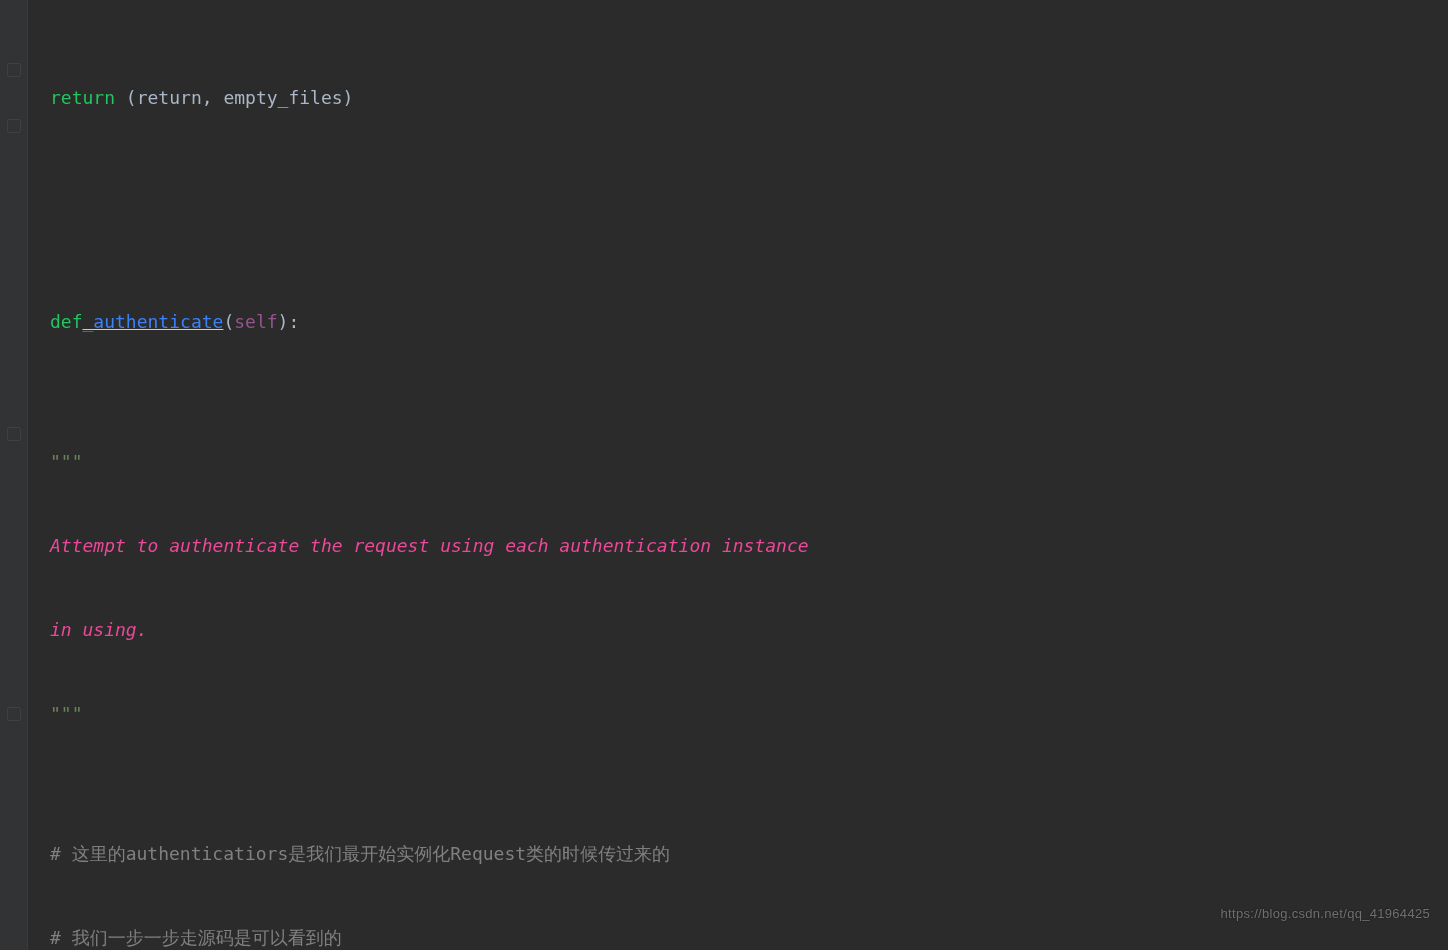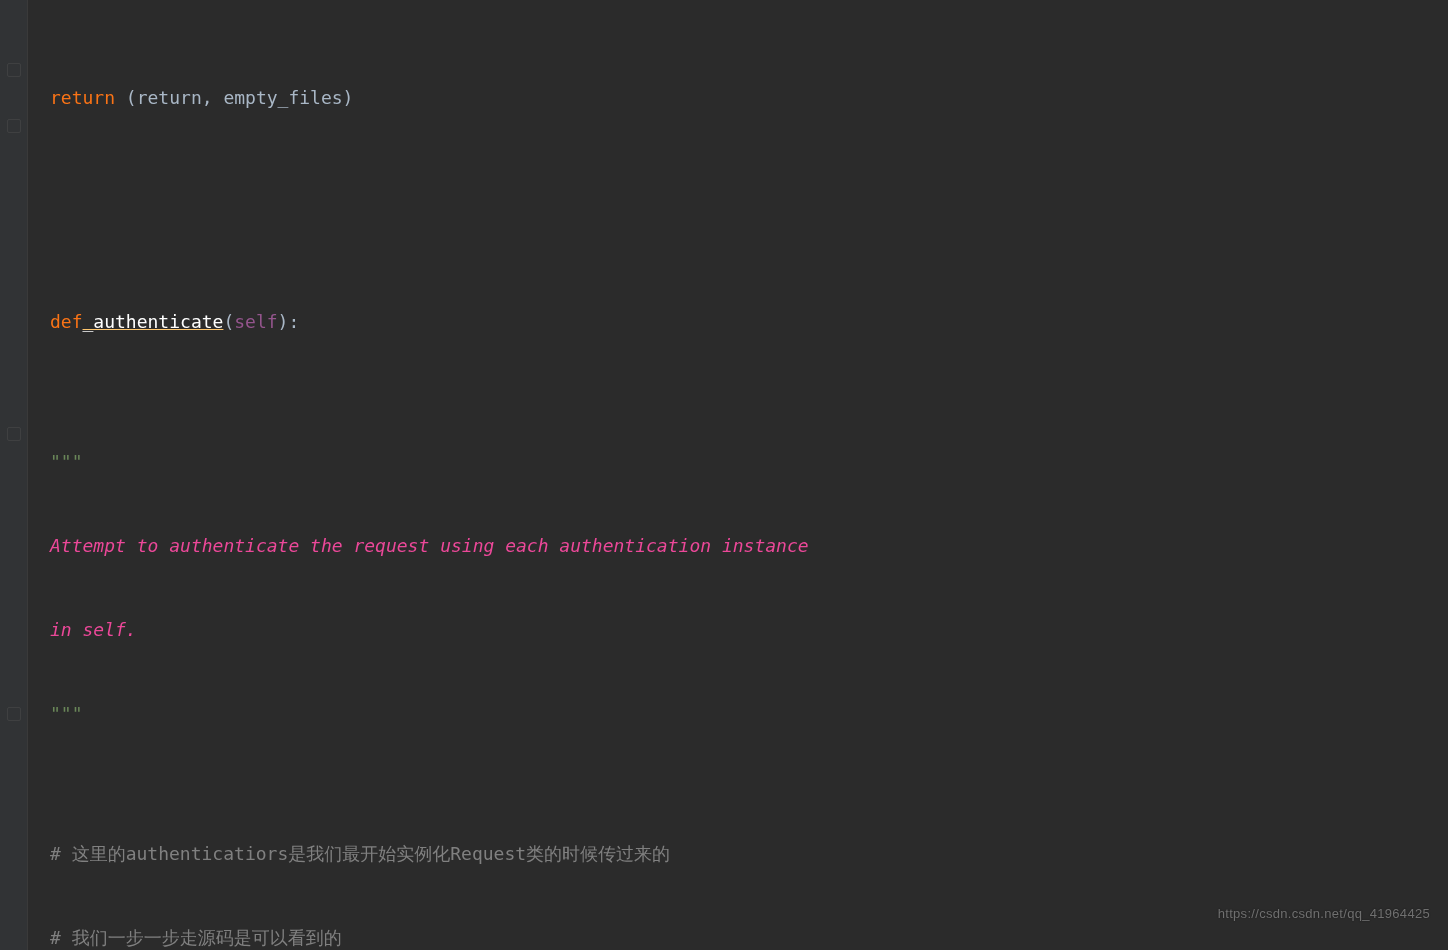--- a/index.html
+++ b/index.html
@@ -39,22 +39,22 @@
     padding-left: 22px;
     padding-top: 0;
     position: relative;
     white-space: pre;
   }
   .line {
     height: 28px;
     display: flex;
     align-items: center;
   }
-  .kw   { color: #f97316; }
-  .fn   { color: #ffffff; }
+  .kw   { color: #22c55e; }
+  .fn   { color: #3b82f6; }
   .self { color: #94558d; }
   .str  { color: #6a8759; }
   .doc  { color: #ec4899; font-style: italic; }
   .cmt  { color: #808080; }
   .ident{ color: #a9b7c6; }
   .par  { color: #a9b7c6; }
   .underline { text-decoration: underline; text-decoration-color: #ffc66d; }
 
   .watermark {
     position: absolute;
@@ -128,21 +128,21 @@
     
     <div class="line">        <span class="kw">return </span><span class="ident">(return, empty_files)</span></div>
     <div class="line"></div>
 
     
     <div class="line"><span class="kw">def</span> <span class="fn underline">_authenticate</span><span class="par">(</span><span class="self">self</span><span class="par">):</span></div>
 
     
     <div class="line">    <span class="str">"""</span></div>
     <div class="line">    <span class="doc">Attempt to authenticate the request using each authentication instance</span></div>
-    <div class="line">    <span class="doc">in self.</span></div>
+    <div class="line">    <span class="doc">in using.</span></div>
     <div class="line">    <span class="str">"""</span></div>
 
     
     <div class="line">    <span class="cmt"># 这里的authenticatiors是我们最开始实例化Request类的时候传过来的</span></div>
     <div class="line">    <span class="cmt"># 我们一步一步走源码是可以看到的</span></div>
     
     
     
     
     
@@ -174,15 +174,15 @@
 
     
     
     
 
     
     
 
     
 
-    <div class="watermark">https://csdn.csdn.net/qq_41964425</div>
+    <div class="watermark">https://blog.csdn.net/qq_41964425</div>
   </div>
 </div>
 
 </body></html>

